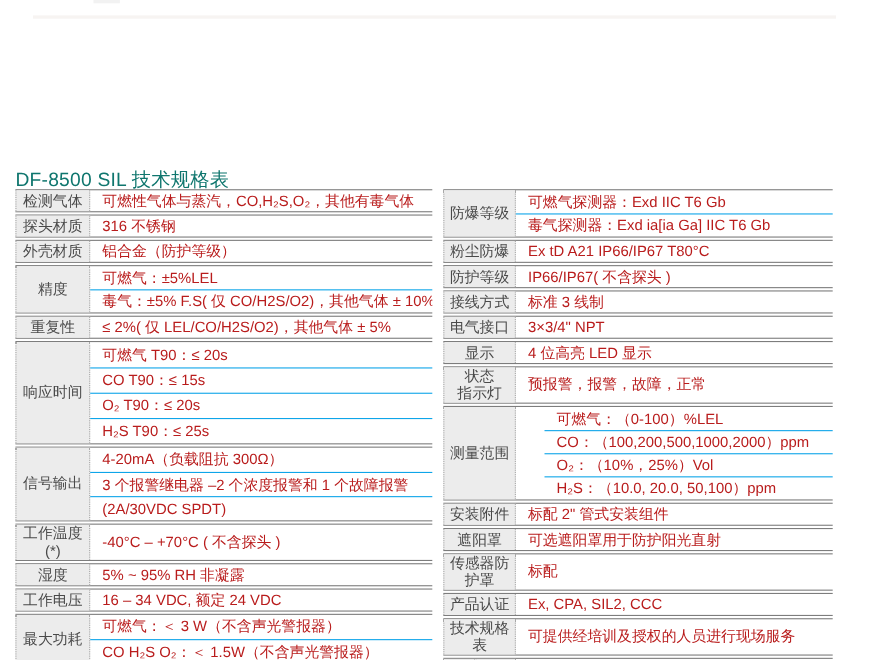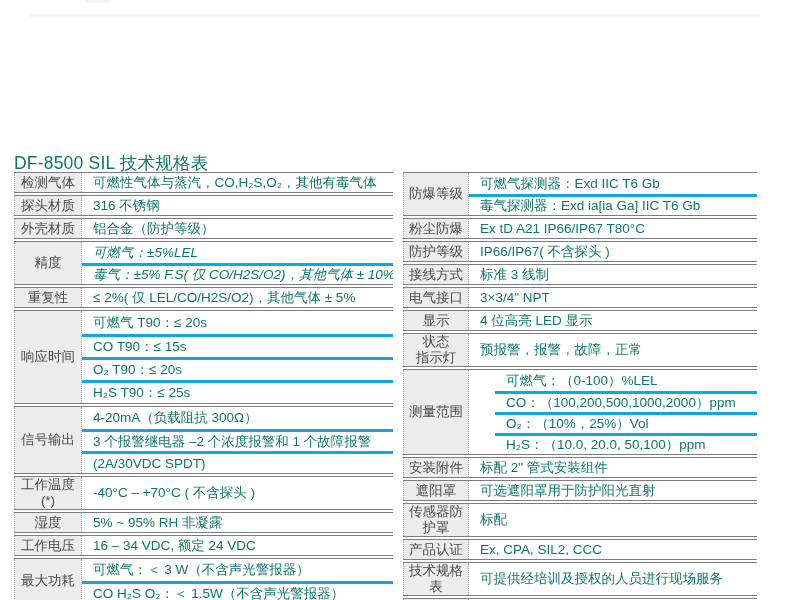--- a/index.html
+++ b/index.html
@@ -25,25 +25,25 @@
     background:#ececec;flex:0 0 auto;display:flex;align-items:center;justify-content:center;
     text-align:center;font-size:13.5px;line-height:16px;color:#4a4a4a;
     border-left:1px dotted #a8a8a8;border-right:1px dotted #a8a8a8;
     white-space:pre-line;padding:0 2px;box-sizing:border-box;
   }
   #t-left .label{width:68px;}
   #t-right .label{width:66px;}
   .vals{flex:1;display:flex;flex-direction:column;min-width:0;}
   .vline{
     height:19px;display:flex;align-items:center;padding-left:11px;
-    font-size:13.5px;color:#0f766e;white-space:nowrap;overflow:hidden;box-sizing:border-box;text-align:right;
-  }
-  .vline + .vline{border-top:3px solid #0ea5e9;}
+    font-size:13.5px;color:#b91c1c;white-space:nowrap;overflow:hidden;box-sizing:border-box;text-align:right;
+  }
+  .vline + .vline{border-top:1px solid #0ea5e9;}
   .vals .vline:only-child{height:auto;flex:1;min-height:19px;}
-  #t-left .group:nth-child(4) .vline{height:21px;font-style:italic;}
+  #t-left .group:nth-child(4) .vline{height:21px;}
   #t-left .group:nth-child(6) .vline{height:23px;}
   #t-left .group:nth-child(7) .vline{height:22px;}
   #t-left .group:nth-child(11) .vline{height:22px;}
   #t-right .group:nth-child(1) .vline{height:21px;}
   #t-right .group:nth-child(8) .vline{height:21px;margin-left:26px;}
 </style>
 </head>
 <body>
 
 <div id="screen">

